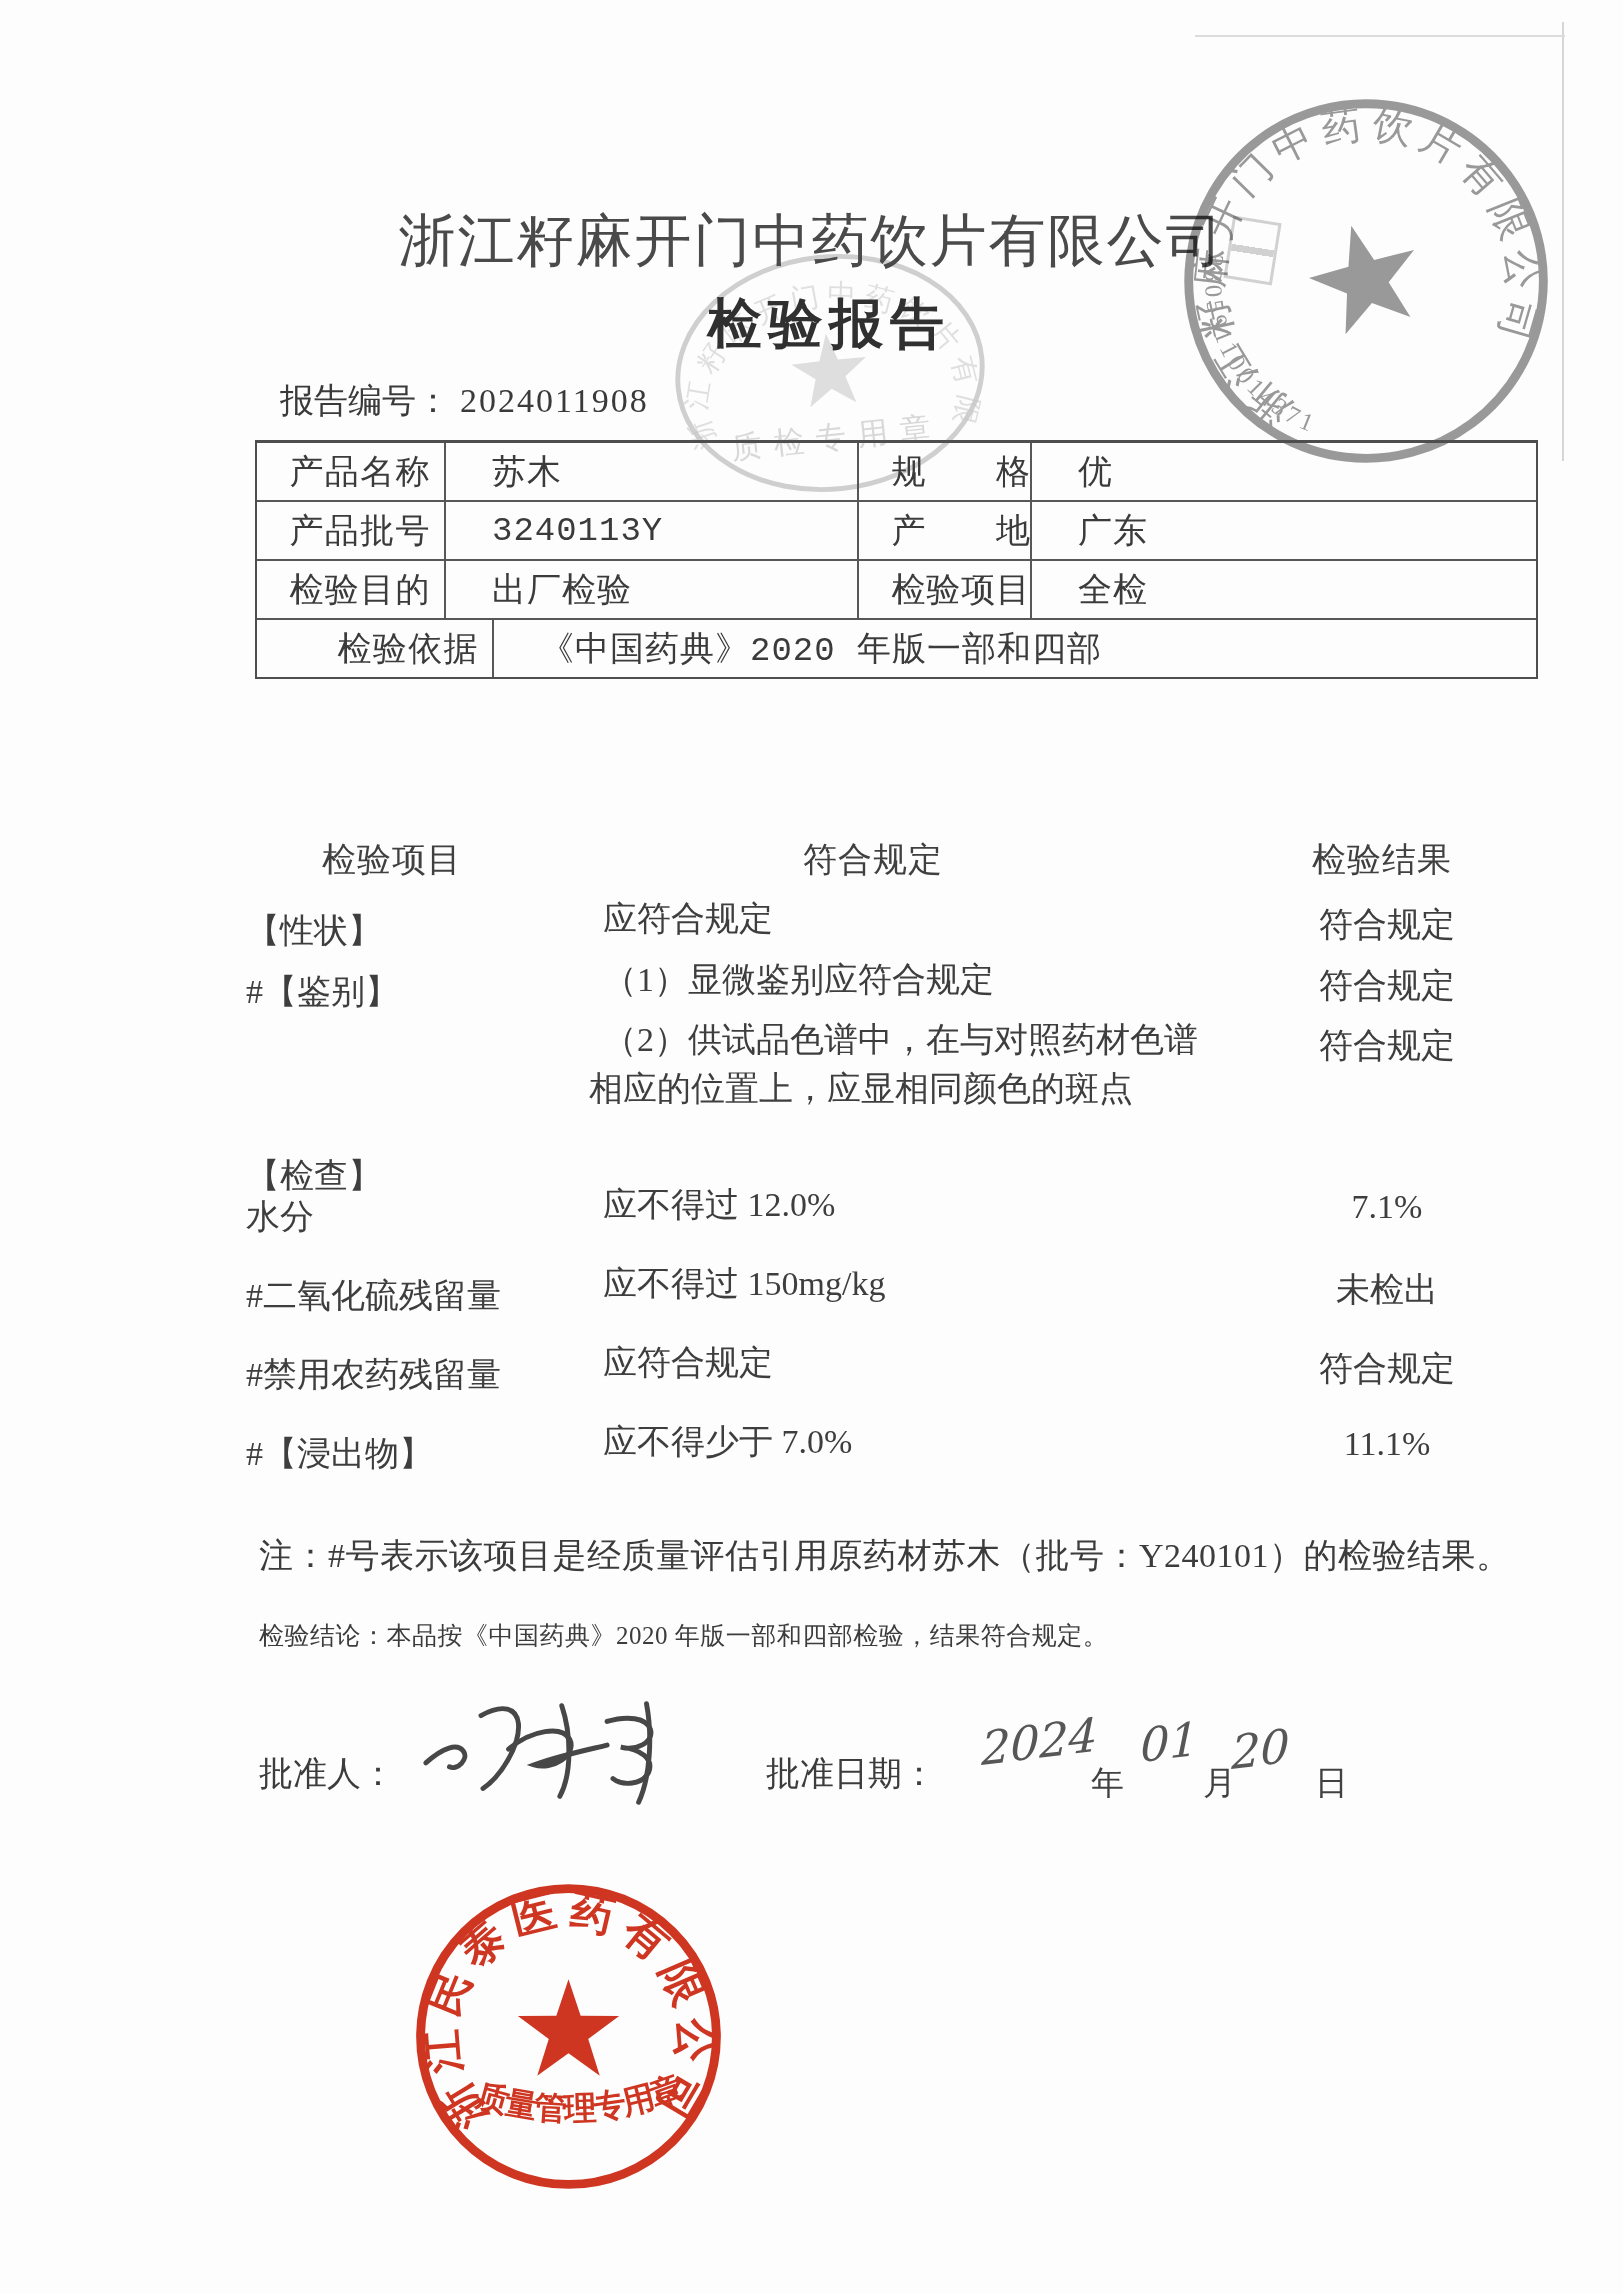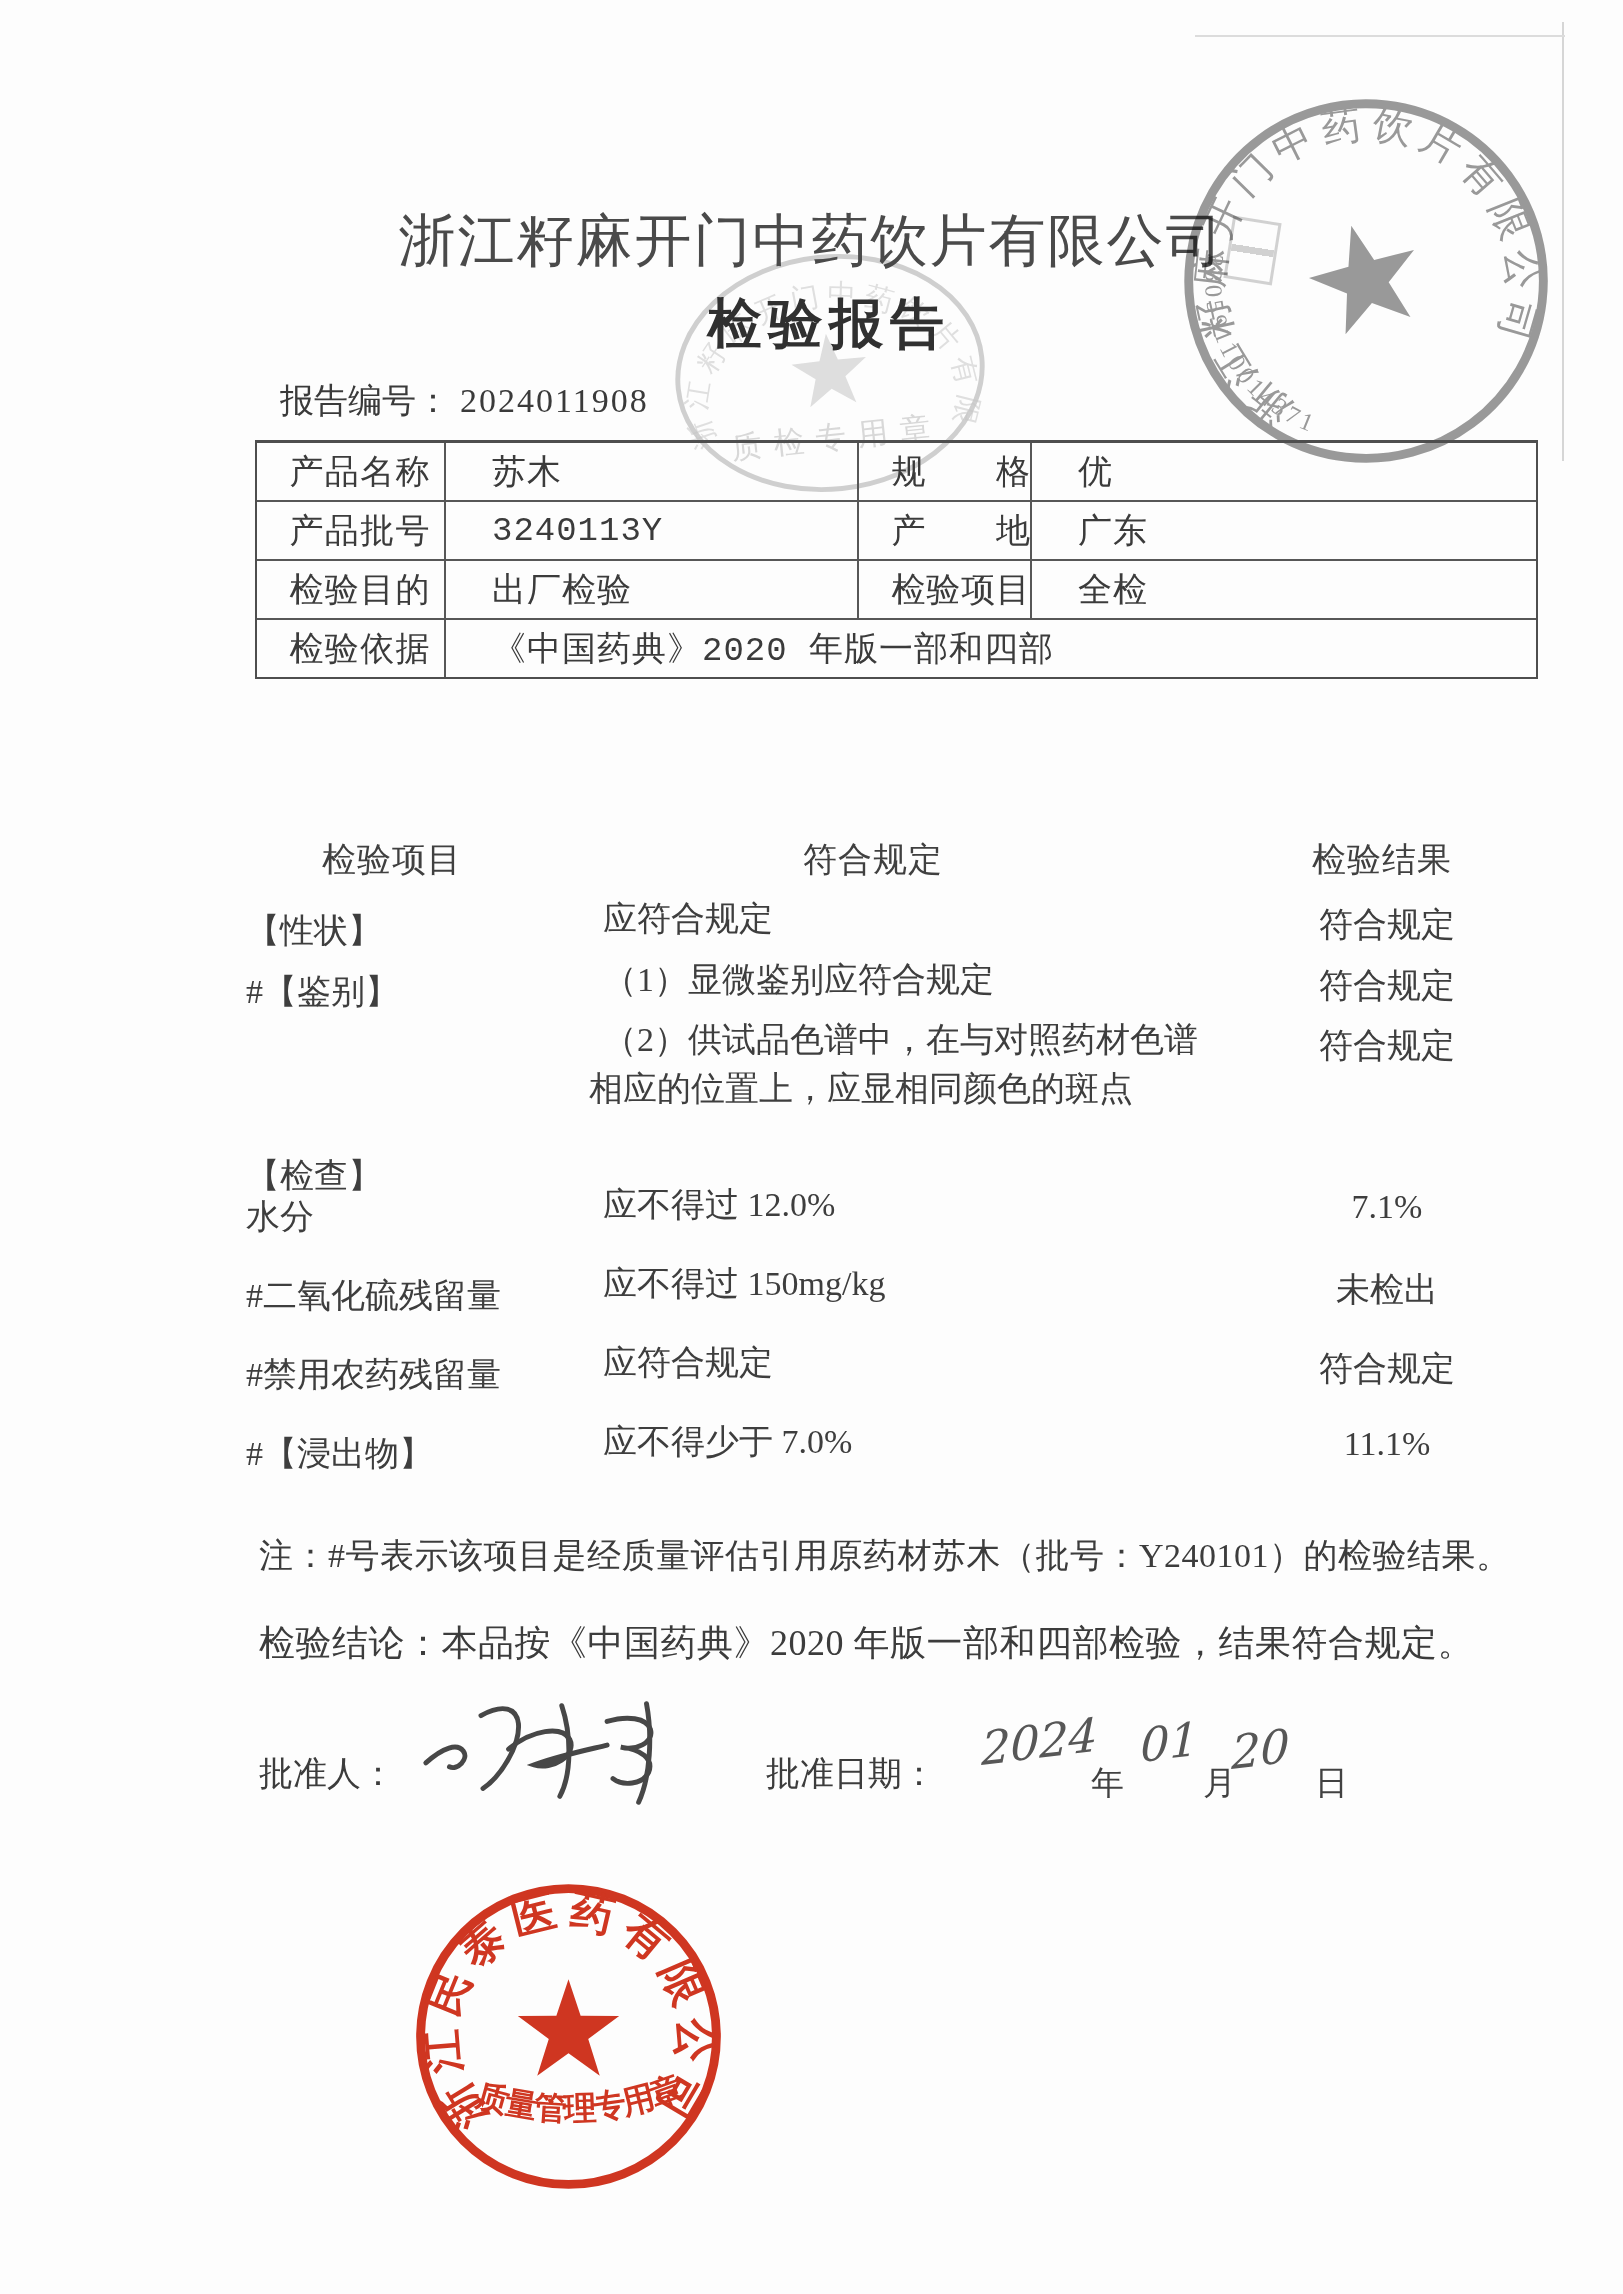--- a/index.html
+++ b/index.html
@@ -22,41 +22,41 @@
   }
   .report-no{left:280px;top:378px;font-size:34px;color:#3a3a3a;}
   .report-no .num{margin-left:9.9px;letter-spacing:2px;}
 
   
   .info-table{
     left:255px;top:440px;width:1279px;
     border:2px solid #4e4e4e;border-top-width:3px;background:transparent;font-family:Liberation Mono, monospace;
   }
   .it-row{display:grid;grid-template-columns:187px 413px 173px 501px;height:57px;border-bottom:2px solid #575757;}
-  .it-row.last{border-bottom:none;grid-template-columns:187px 1088px;}
+  .it-row.last{border-bottom:none;grid-template-columns:187px 1088px;padding-left:48px;}
   .it-cell{display:flex;align-items:center;font-size:34px;color:#3b3b3b;overflow:hidden;white-space:nowrap;}
   .it-cell+.it-cell{border-left:2px solid #575757;}
   .lab{padding-left:32.5px;}
   .jspread{display:inline-block;width:140px;text-align:justify;text-align-last:justify;}
   .val{padding-left:46px;letter-spacing:1px;}
 
   
   .res-head span{position:absolute;font-size:34px;color:#404040;letter-spacing:1px;}
   .rh-item{left:322px;top:837px;}
   .rh-std{left:803px;top:837px;}
   .rh-res{left:1312px;top:837px;}
   .rrow{position:absolute;left:0;width:1322px;height:53px;font-size:34px;color:#3e3e3e;}
   .ri{position:absolute;left:246px;top:11.8px;white-space:nowrap;}
   .rs{position:absolute;left:603px;top:0;white-space:nowrap;}
   .rr{position:absolute;left:1249px;top:5.9px;width:276px;text-align:center;white-space:nowrap;}
   .r0{top:896px}.r1{top:957px}.r2{top:1017px}.r2b{top:1066px}
   .r3{top:1141px}.r4{top:1182px}.r5{top:1261px}.r6{top:1340px}.r7{top:1419px}
 
   .note-line{left:259px;top:1533px;font-size:34px;color:#3c3c3c;letter-spacing:0.5px;}
-  .concl-line{left:259px;top:1619px;font-size:36px;color:#3c3c3c;letter-spacing:0.5px;}
+  .concl-line{left:259px;top:1619px;font-size:25px;color:#3c3c3c;letter-spacing:0.5px;}
 
   
   .appr-label{font-size:34px;color:#3c3c3c;}
   .lbl-approver{left:259px;top:1751px;}
   .lbl-date{left:766px;top:1751px;}
   .hand{
     font-family:"DejaVu Serif",serif;font-style:italic;color:#575757;
     font-size:46px;transform:rotate(-7deg) skewX(-8deg);transform-origin:left bottom;
   }
   .hw-year{left:981px;top:1722px;}

